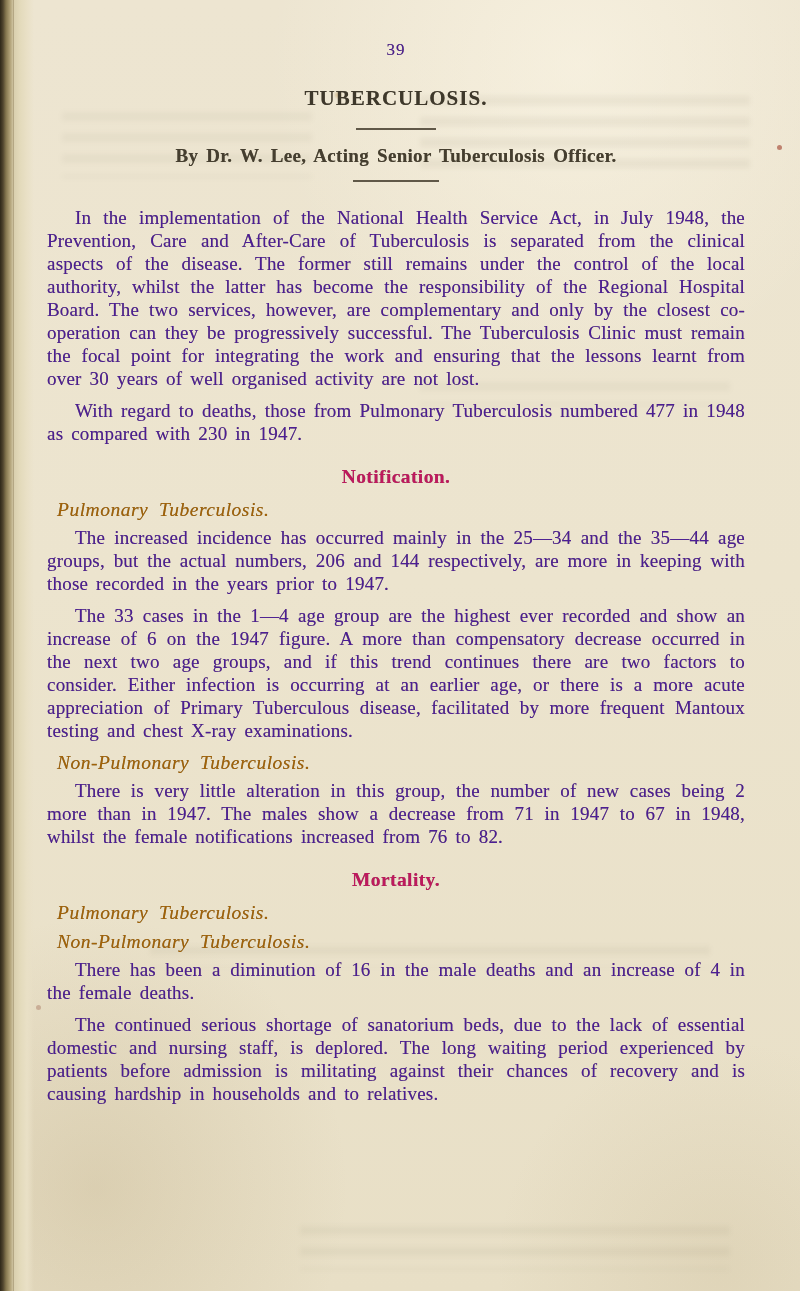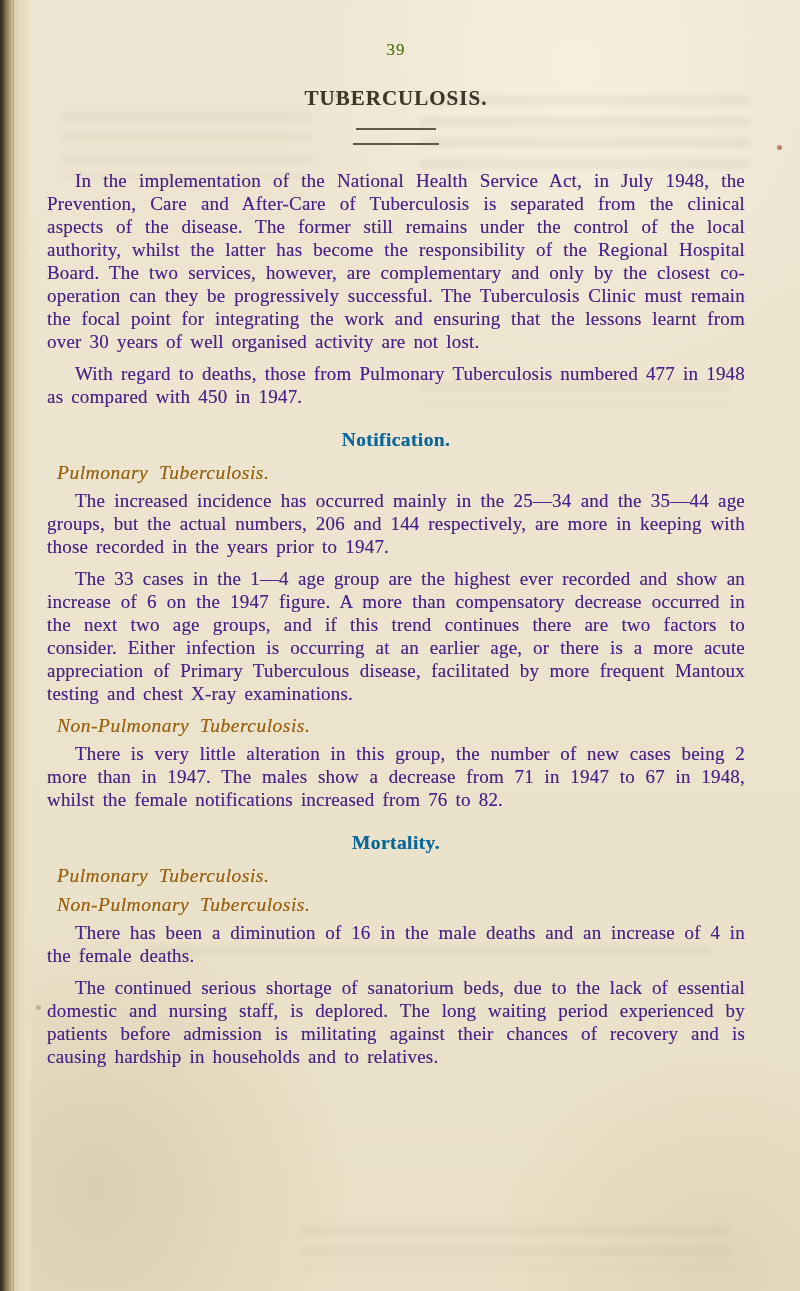--- a/index.html
+++ b/index.html
@@ -37,21 +37,21 @@
   .speck { position:absolute; border-radius:50%; z-index:2; }
 
   .content {
     position:absolute; left:47px; top:38px; width:698px; z-index:4;
     color:#58503f;
     font-size:19px; line-height:23px;
     word-spacing:0.16em; letter-spacing:0.2px;
     text-shadow:0 0 0.6px rgba(88,80,63,0.65);
   }
 
-  .pageno { text-align:center; font-size:17px; letter-spacing:1px; color:#4d7c0f; }
+  .pageno { text-align:center; font-size:17px; letter-spacing:1px; color:#4c1d95; }
 
   h1.doc-title {
     margin:26px 0 18px; text-align:center;
     font-size:21px; font-weight:bold; letter-spacing:1px; color:#3e382b;
   }
   .rule {
     width:80px; border:none; border-top:2px solid rgba(70,62,47,0.85);
     margin:13px auto 0;
   }
   .rule.r2 { width:86px; }
@@ -59,21 +59,21 @@
     margin:14px 0 0; text-align:center;
     font-size:19px; font-weight:bold; color:#453e2f; letter-spacing:0.3px;
   }
 
   .bodytext { margin-top:24px; }
   .bodytext p {
     margin:0 0 9px; text-align:justify; text-indent:28px; color:#4c1d95;
   }
   h2.section {
     margin:20px 0 10px; text-align:center;
-    font-size:19.5px; font-weight:bold; color:#0369a1; letter-spacing:0.4px;
+    font-size:19.5px; font-weight:bold; color:#be185d; letter-spacing:0.4px;
   }
   h3.sub {
     margin:6px 10px 5px; font-size:19.5px; font-weight:normal; font-style:italic;
     color:#a16207; letter-spacing:0.5px; word-spacing:0.28em;
   }
 </style>
 </head>
 <body>
 
 <div class="page-edge">
@@ -89,26 +89,27 @@
 <div class="speck" style="left:9px;top:1040px;width:4px;height:4px;background:rgba(90,66,44,0.55);"></div>
 <div class="speck" style="left:36px;top:1005px;width:5px;height:5px;background:rgba(150,90,70,0.35);filter:blur(0.5px);"></div>
 
 <div class="content">
 
   <div class="pageno">39</div>
 
   <h1 class="doc-title">TUBERCULOSIS.</h1>
   <hr class="rule">
 
+  <div class="byline">By Dr. W. Lee, Acting Senior Tuberculosis Officer.</div>
   <hr class="rule r2">
 
   <div class="bodytext">
 
     <p>In the implementation of the National Health Service Act, in July 1948, the Prevention, Care and After-Care of Tuberculosis is separated from the clinical aspects of the disease.  The former still remains under the control of the local authority, whilst the latter has become the responsibility of the Regional Hospital Board.  The two services, however, are complementary and only by the closest co-operation can they be progressively successful.  The Tuberculosis Clinic must remain the focal point for integrating the work and ensuring that the lessons learnt from over 30 years of well organised activity are not lost.</p>
-    <p>With regard to deaths, those from Pulmonary Tuberculosis numbered 477 in 1948 as compared with 450 in 1947.</p>
+    <p>With regard to deaths, those from Pulmonary Tuberculosis numbered 477 in 1948 as compared with 230 in 1947.</p>
 
     <h2 class="section">Notification.</h2>
 
     <h3 class="sub">Pulmonary Tuberculosis.</h3>
     <p>The increased incidence has occurred mainly in the 25—34 and the 35—44 age groups, but the actual numbers, 206 and 144 respectively, are more in keeping with those recorded in the years prior to 1947.</p>
     <p>The 33 cases in the 1—4 age group are the highest ever recorded and show an increase of 6 on the 1947 figure.  A more than compensatory decrease occurred in the next two age groups, and if this trend continues there are two factors to consider.  Either infection is occurring at an earlier age, or there is a more acute appreciation of Primary Tuberculous disease, facilitated by more frequent Mantoux testing and chest X-ray examinations.</p>
 
     <h3 class="sub">Non-Pulmonary Tuberculosis.</h3>
     <p>There is very little alteration in this group, the number of new cases being 2 more  than in 1947.  The males show a decrease from 71 in 1947 to 67 in 1948, whilst the female notifications increased from 76 to 82.</p>
 

